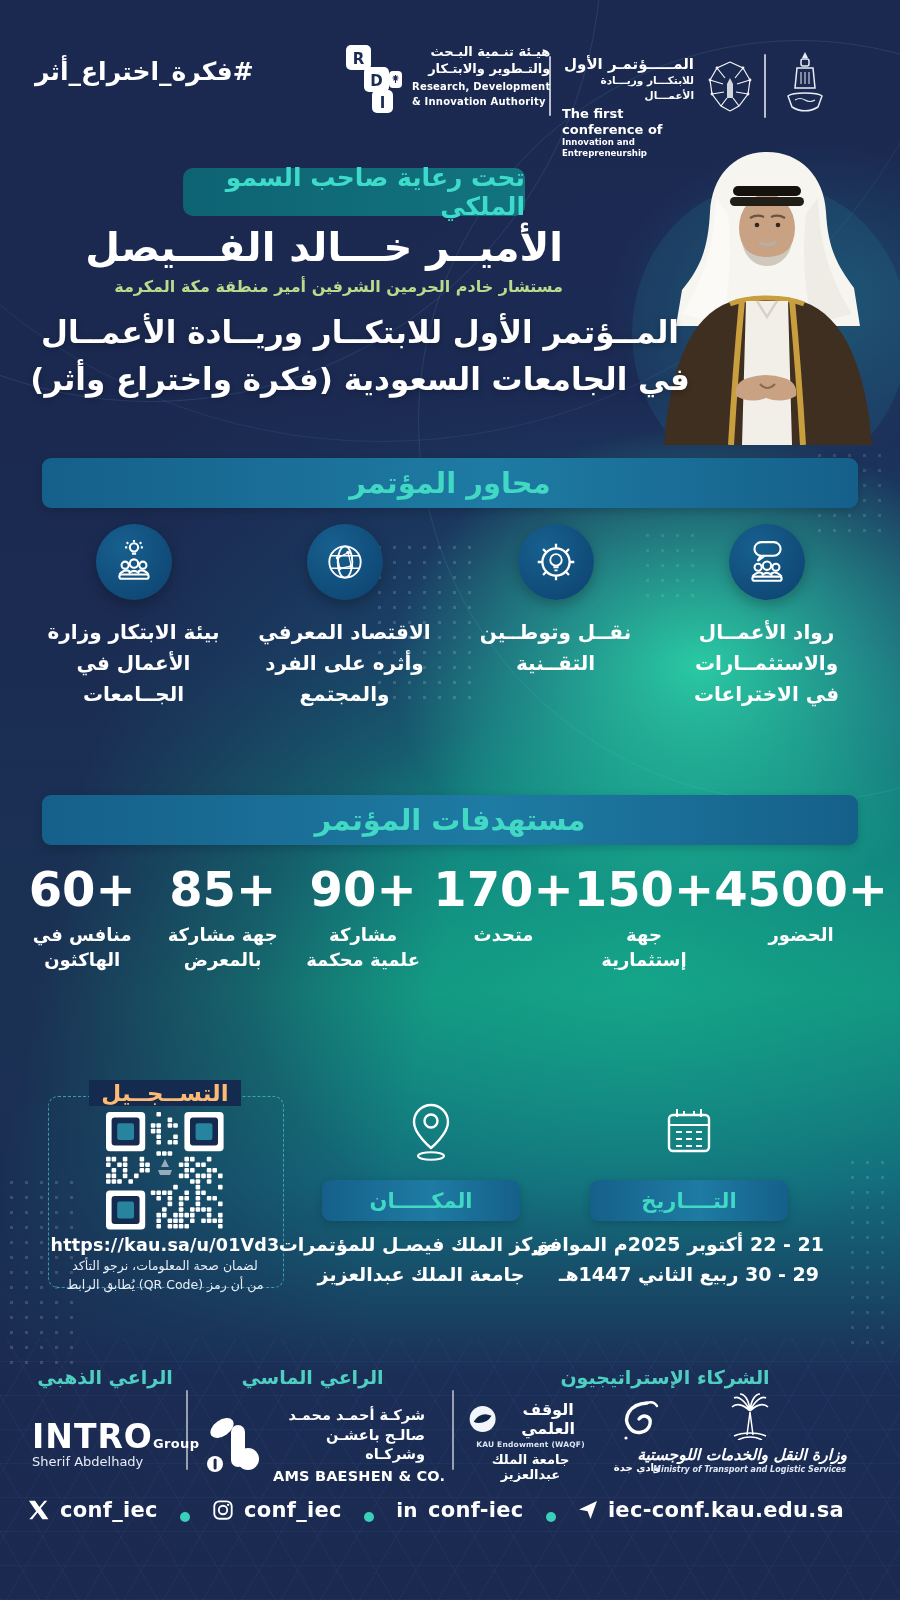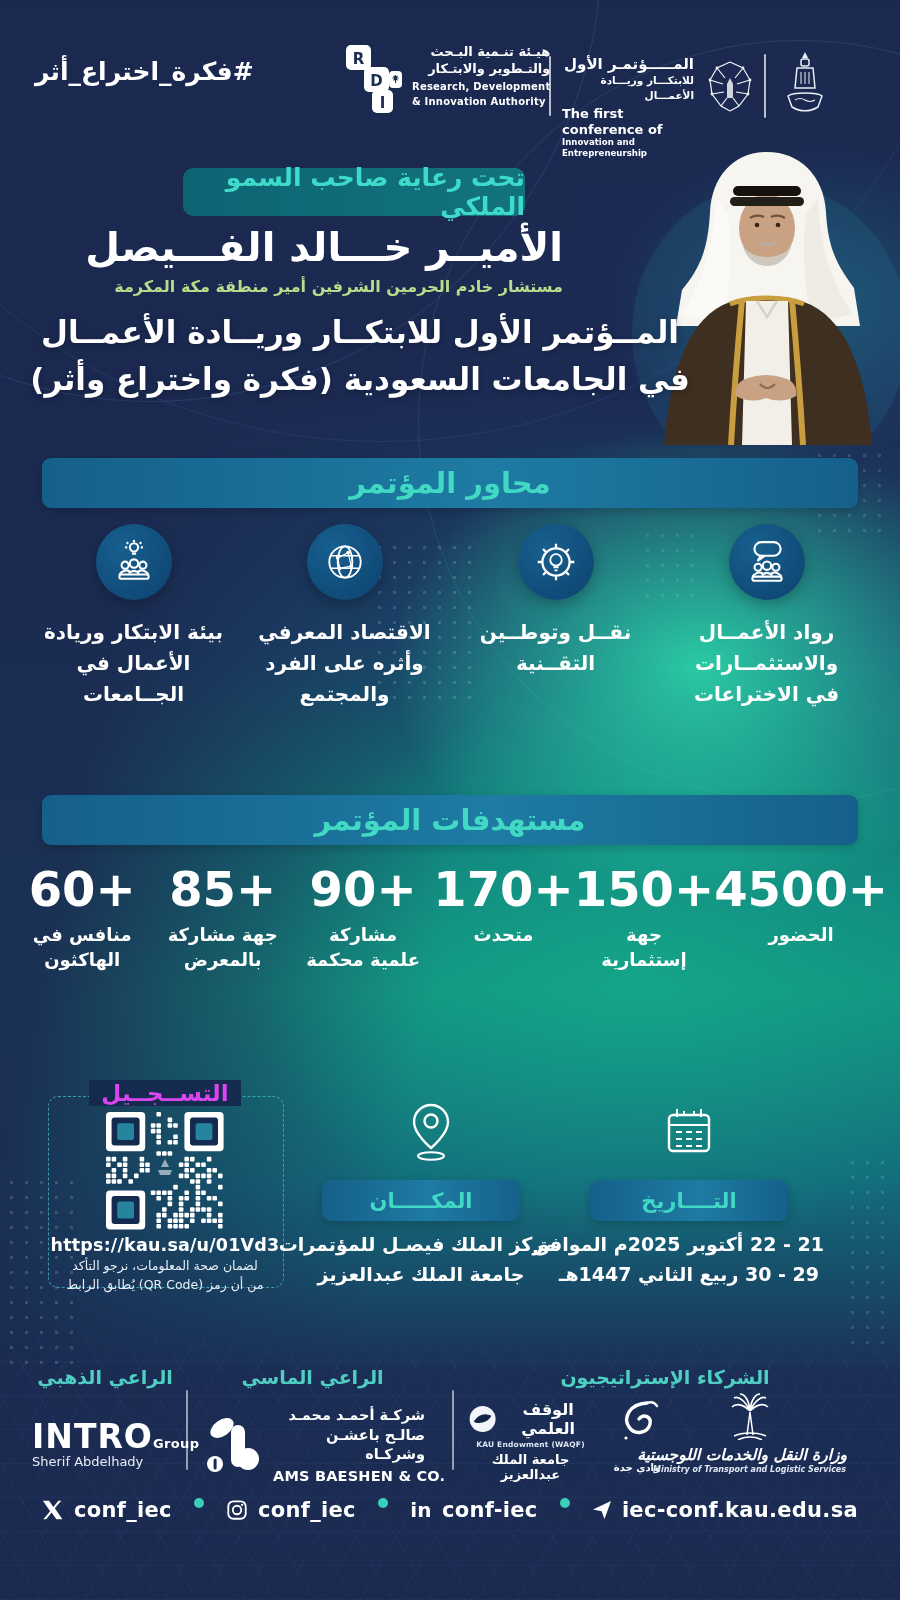--- a/index.html
+++ b/index.html
@@ -55,21 +55,21 @@
   .theme-circle{width:76px;height:76px;border-radius:50%;background:radial-gradient(circle at 35% 30%,#17608f,#0d416e);display:flex;align-items:center;justify-content:center;box-shadow:0 5px 14px rgba(0,0,0,.25);}
   .theme-label{margin-top:17px;font-size:20px;font-weight:bold;text-align:center;direction:rtl;line-height:1.55;max-width:182px;}
   
   #stats-row{left:12px;top:865px;width:876px;display:flex;flex-direction:row-reverse;}
   .stat{flex:1;display:flex;flex-direction:column;align-items:center;}
   .stat-value{font-size:48px;font-weight:bold;direction:ltr;line-height:1;}
   .stat-label{margin-top:9px;font-size:18px;font-weight:bold;direction:rtl;text-align:center;line-height:1.4;max-width:120px;}
   
   #reg-box{left:48px;top:1096px;width:234px;height:190px;border:1.5px dashed rgba(70,190,205,.75);border-radius:10px;}
   #reg-title{left:48px;top:1080px;width:234px;text-align:center;z-index:3;}
-  #reg-title span{background:#152a4f;padding:0 12px;font-size:23px;font-weight:bold;color:#d946ef;direction:rtl;}
+  #reg-title span{background:#152a4f;padding:0 12px;font-size:23px;font-weight:bold;color:#fdba74;direction:rtl;}
   #qr{left:106px;top:1112px;z-index:2;}
   #reg-url{left:40px;top:1235px;width:250px;text-align:center;font-size:17.5px;font-weight:bold;letter-spacing:.2px;z-index:2;}
   #reg-note{left:36px;top:1257px;width:258px;text-align:center;font-size:12.5px;line-height:1.5;direction:rtl;color:#e9eef6;z-index:2;}
   
   #pin-icon{left:408px;top:1102px;}
   #cal-icon{left:666px;top:1106px;}
   .banner-sm{width:198px;height:41px;font-size:21px;border-radius:9px;}
   #loc-banner{left:322px;top:1180px;}
   #date-banner{left:590px;top:1180px;}
   .info-line{width:270px;text-align:center;font-size:19px;font-weight:bold;direction:rtl;white-space:nowrap;}
@@ -93,21 +93,21 @@
   .waqf-row{display:flex;align-items:center;justify-content:center;gap:6px;}
   .waqf-ar{font-size:16px;font-weight:bold;direction:rtl;}
   .waqf-en{font-size:7.5px;font-weight:bold;color:#dde6f2;margin-top:2px;letter-spacing:.2px;}
   .waqf-sub{font-size:13px;font-weight:bold;direction:rtl;margin-top:3px;}
   #wadi-logo{left:605px;top:1398px;width:64px;text-align:center;}
   .wadi-name{font-size:10px;font-weight:bold;direction:rtl;margin-top:12px;}
   #mot-logo{left:652px;top:1392px;width:195px;text-align:center;font-style:italic;}
   .mot-ar{font-size:15.5px;font-weight:bold;direction:rtl;white-space:nowrap;margin-top:2px;}
   .mot-en{font-size:8px;font-weight:bold;color:#dfe7f2;margin-top:1px;}
   
-  #footer{left:42px;top:1498px;width:816px;display:flex;align-items:flex-start;justify-content:space-between;}
+  #footer{left:28px;top:1498px;width:816px;display:flex;align-items:flex-end;justify-content:space-between;}
   .social{display:flex;align-items:center;gap:10px;font-size:21px;font-weight:bold;letter-spacing:.3px;}
   .dot{width:10px;height:10px;border-radius:50%;background:#39cfb9;}
   .in-glyph{font-size:20px;font-weight:bold;line-height:1;}
   svg text{font-family:"DejaVu Sans",sans-serif;}
 </style>
 </head>
 <body>
 
 <div id="poster">
 
@@ -255,21 +255,21 @@
         <svg width="46" height="46" viewBox="0 0 44 44" fill="none" stroke="#fff" stroke-width="2">
           <circle cx="22" cy="8" r="4"></circle>
           <path d="M22 1 v2 M15 3 l1.5 1.5 M29 3 l-1.5 1.5 M13.5 8 h2 M28.5 8 h2 M20 14 h4"></path>
           <circle cx="13.5" cy="25" r="3.4"></circle>
             <circle cx="22" cy="23.5" r="4"></circle>
             <circle cx="30.5" cy="25" r="3.4"></circle>
           <path d="M8 34 q5 -6 10 -3 M36 34 q-5 -6 -10 -3 M17 33 q5 -5 10 0"></path>
           <rect x="8" y="34" width="28" height="4" rx="2"></rect>
         </svg>
       </div>
-      <div class="theme-label">بيئة الابتكار وريادة الأعمال في الجــامعات</div>
+      <div class="theme-label">بيئة الابتكار وزارة الأعمال في الجــامعات</div>
     </div>
   </div>
 
   <div class="abs banner" id="banner-targets">مستهدفات المؤتمر</div>
 
   <div class="abs" id="stats-row">
     <div class="stat">
       <div class="stat-value">4500+</div>
       <div class="stat-label">الحضور</div>
     </div>

